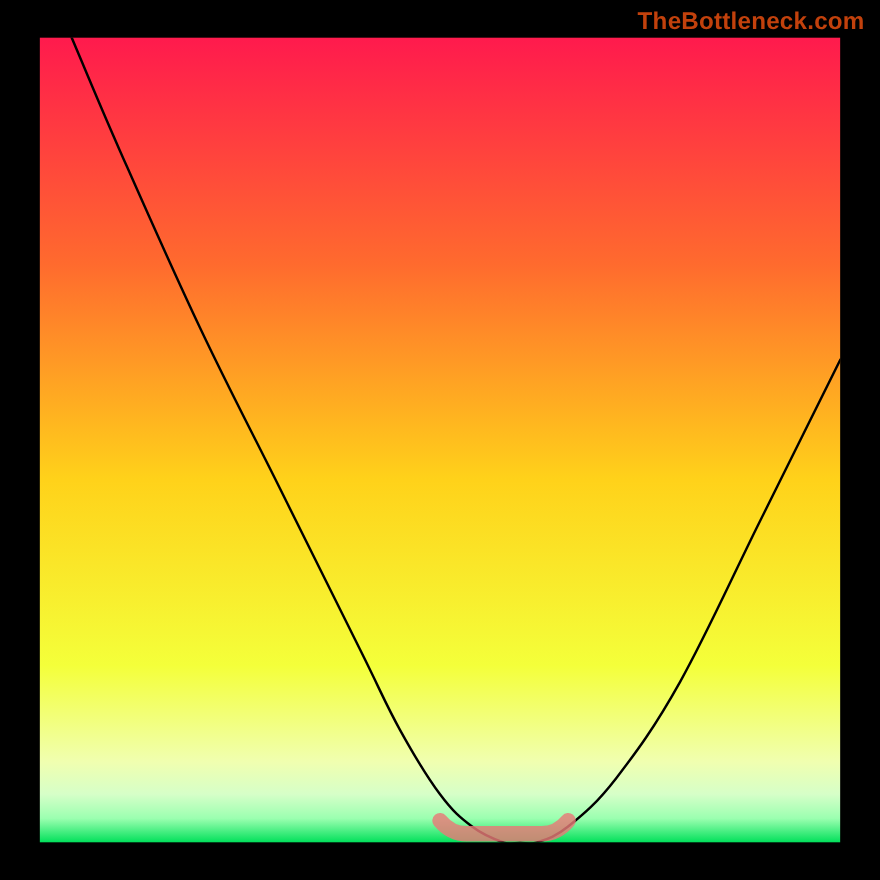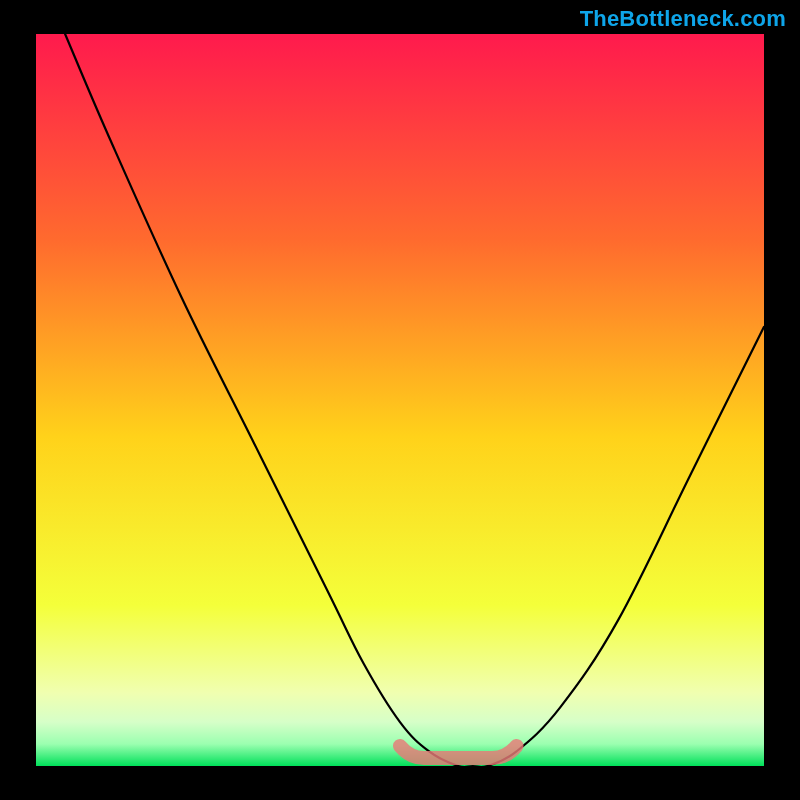--- a/index.html
+++ b/index.html
@@ -14,21 +14,21 @@
   .frame {
     position: relative;
     width: 800px;
     height: 800px;
     background: #000;
   }
   .watermark {
     position: absolute;
     top: 6px;
     right: 14px;
-    color: #0ea5e9;
+    color: #c2410c;
     font-size: 22px;
     font-weight: bold;
     z-index: 10;
     letter-spacing: 0.2px;
   }
   .plot-area {
     position: absolute;
     left: 36px;
     top: 34px;
     width: 728px;

